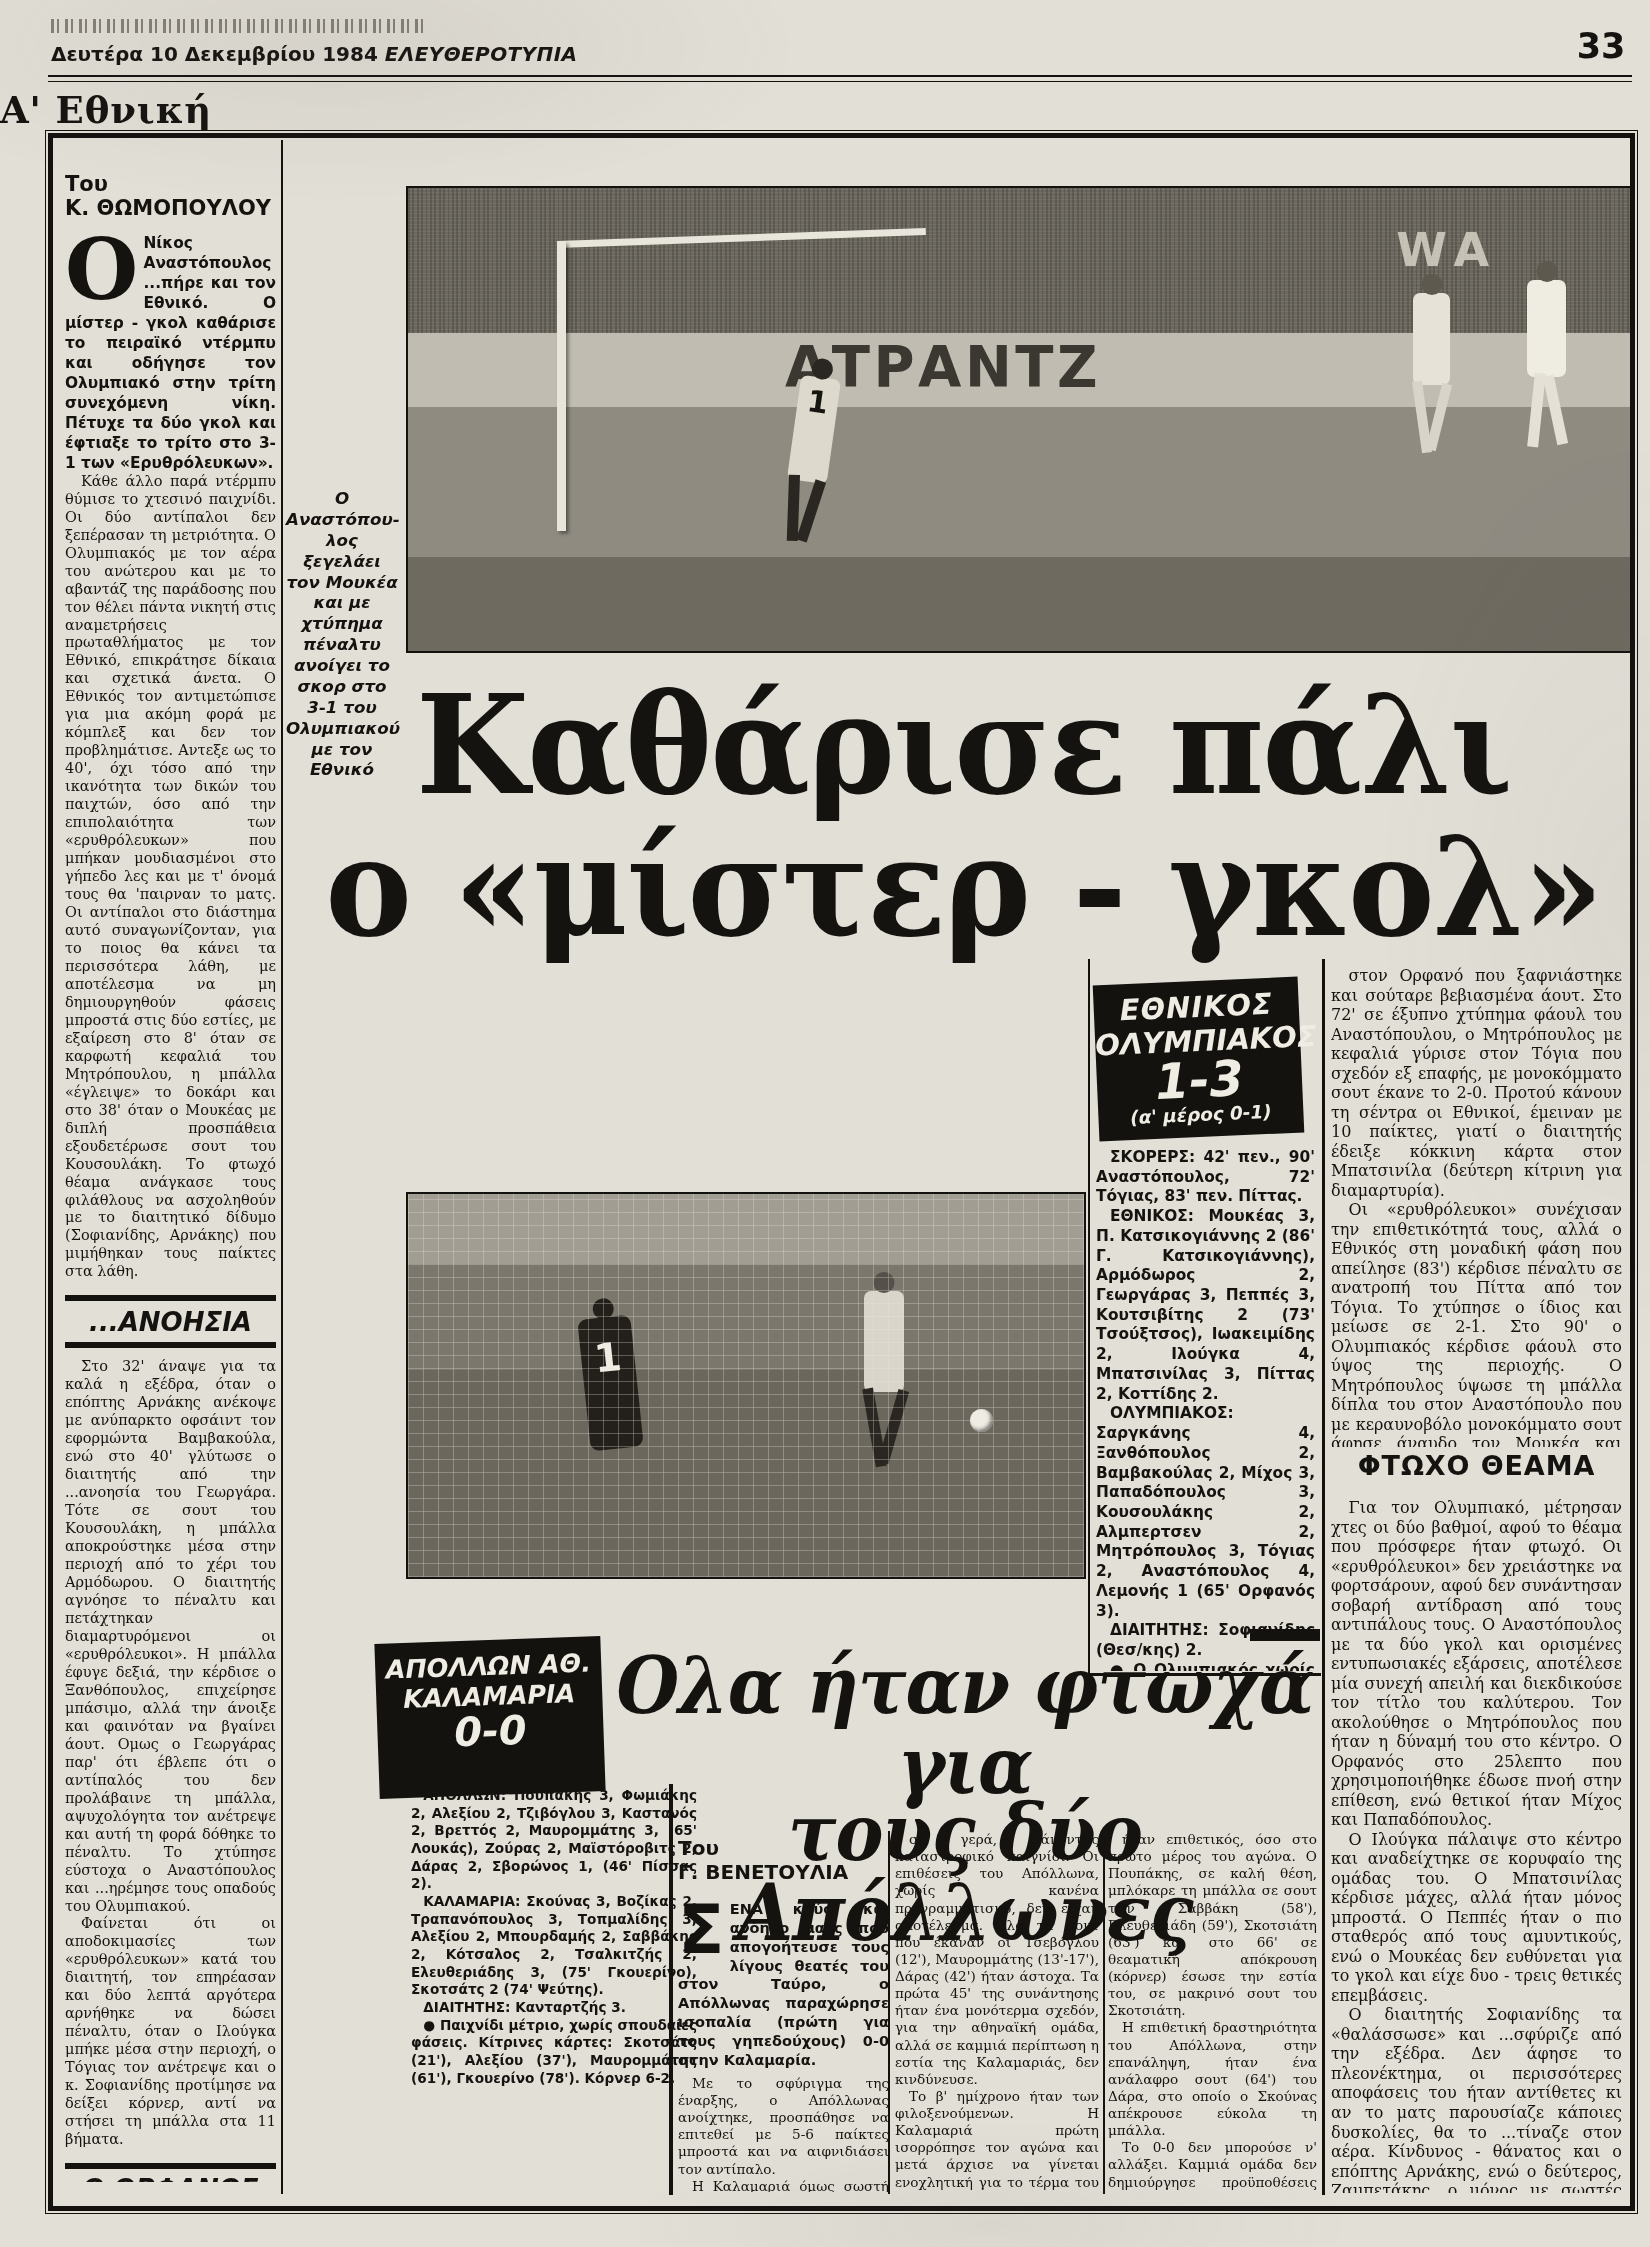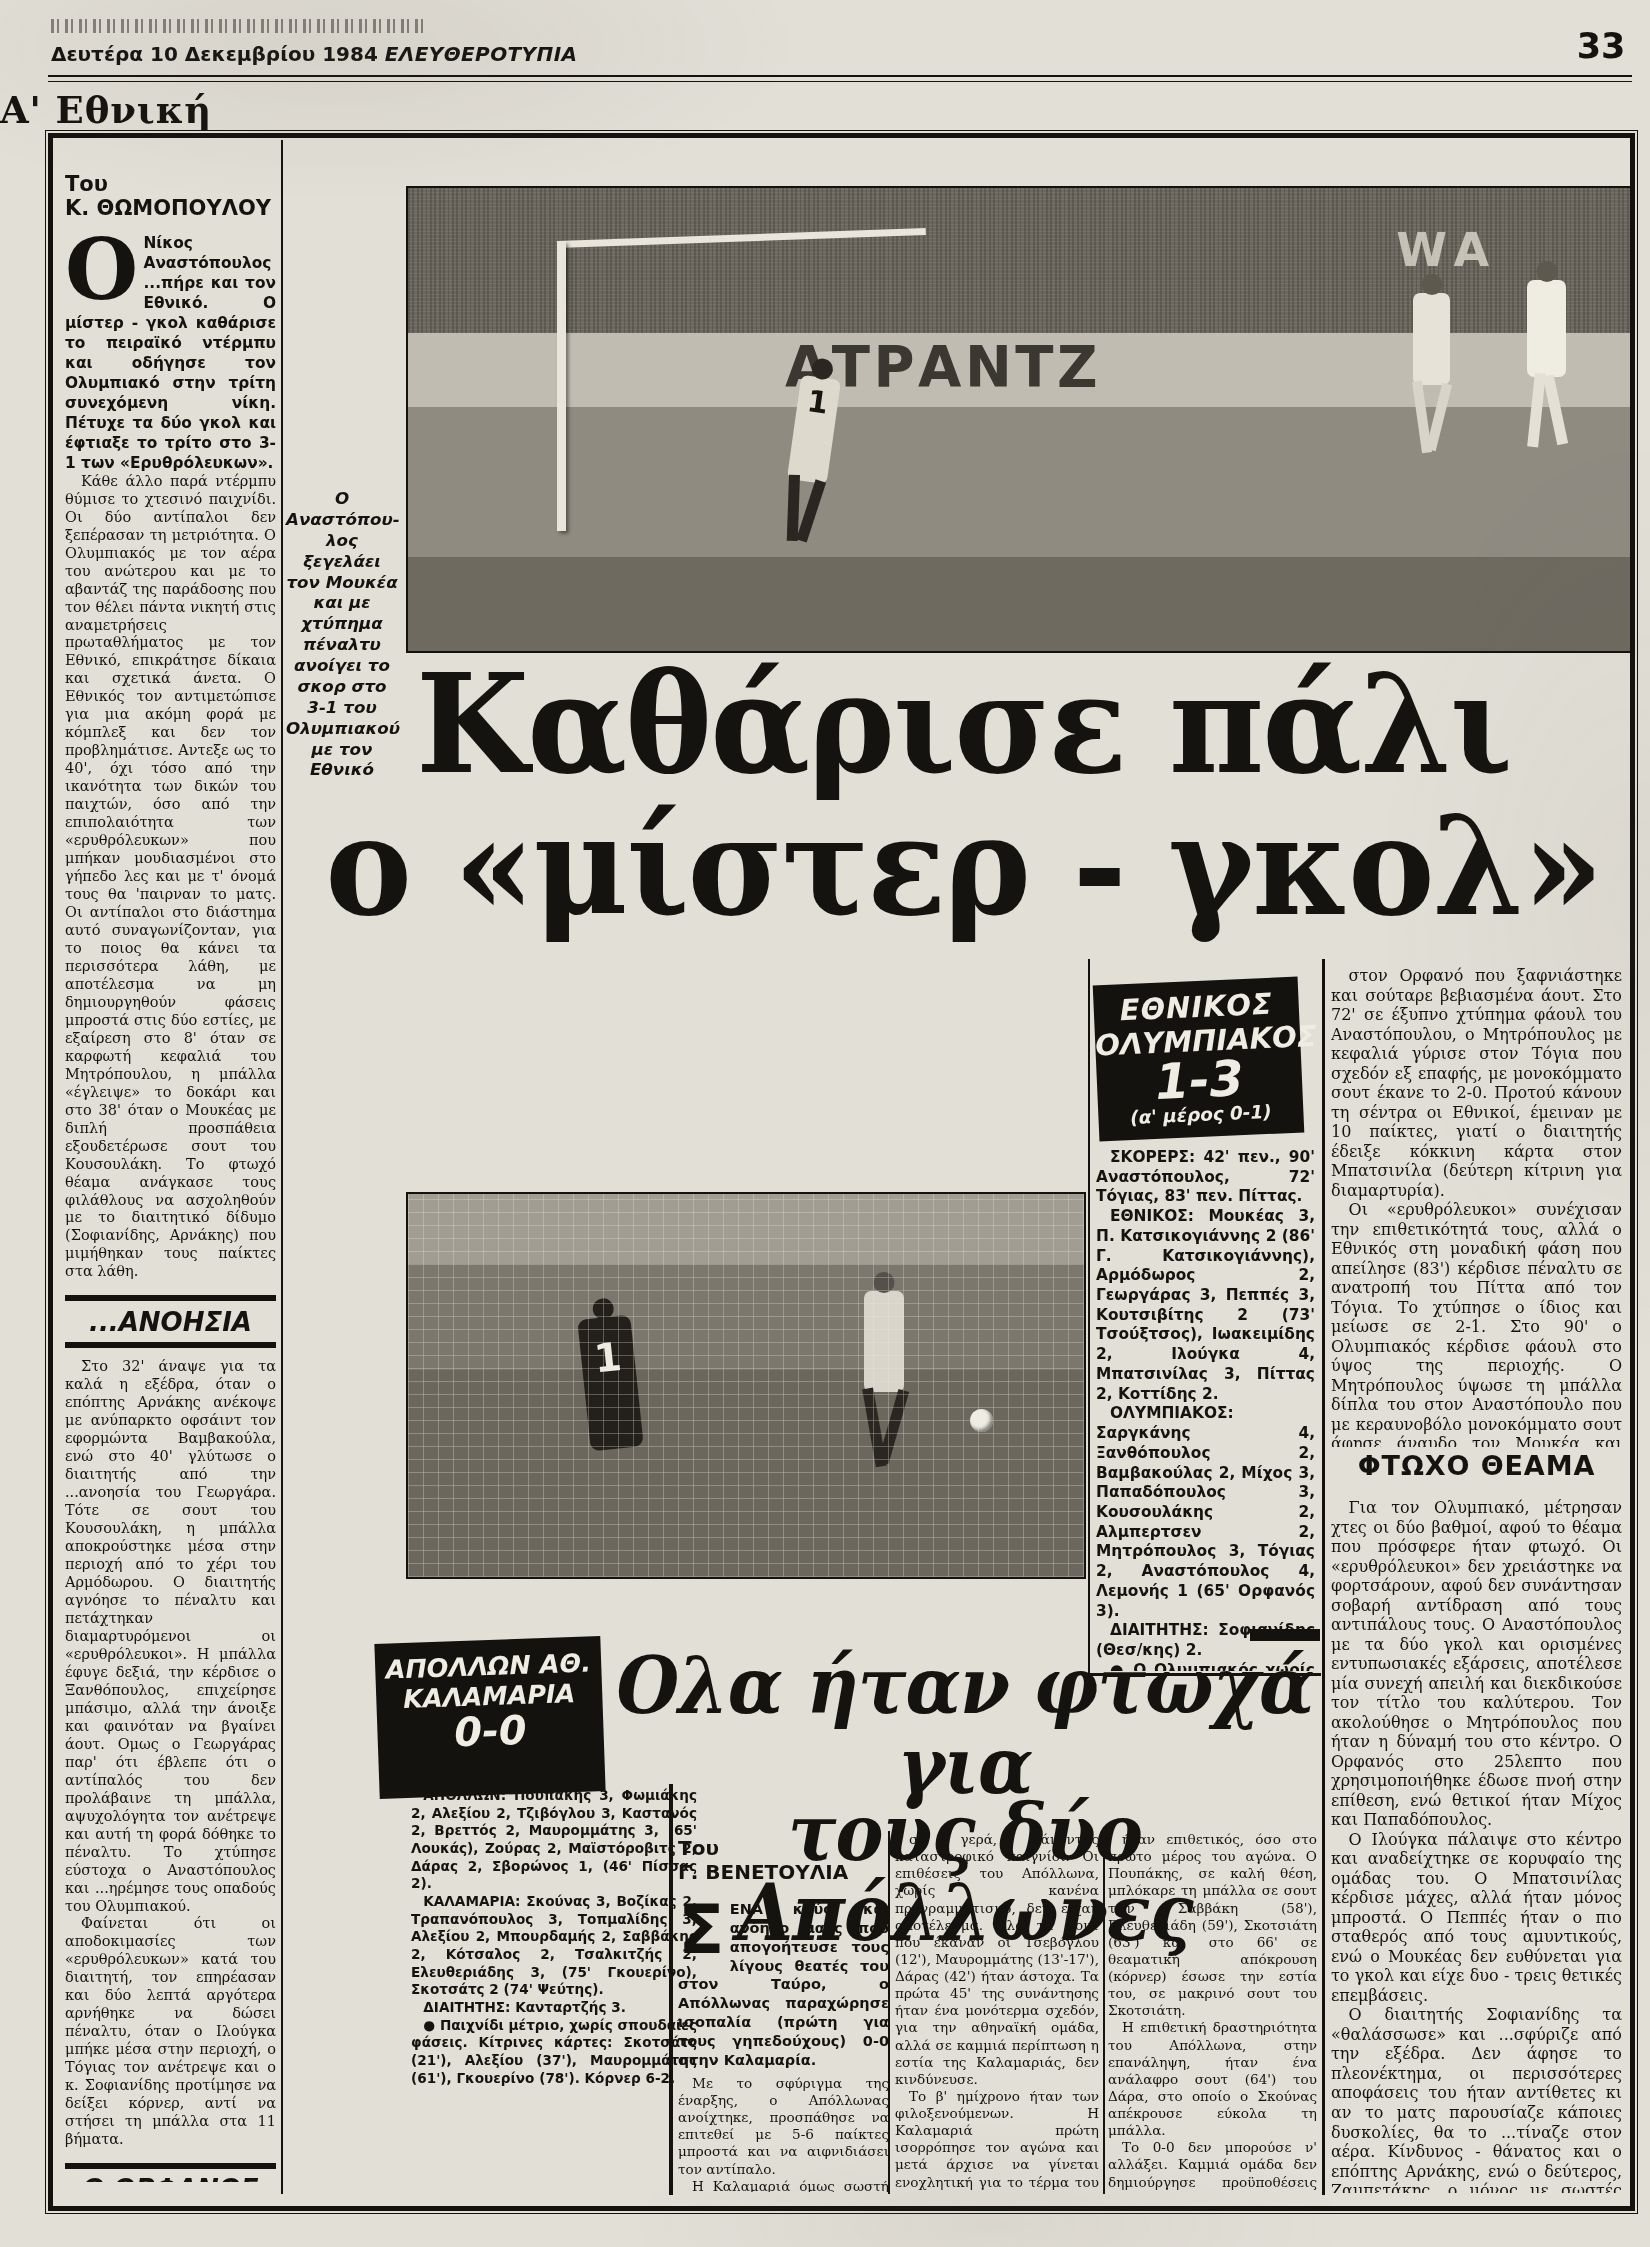--- a/index.html
+++ b/index.html
@@ -58,21 +58,21 @@
   .player-a .legs{position:absolute;bottom:-68px;left:3.5px;width:9.7px;height:72px;background:#d8d4c9;transform:rotate(-8deg);}
   .player-a .legs2{position:absolute;bottom:-66px;left:21px;width:9.7px;height:68px;background:#d8d4c9;transform:rotate(14deg);}
   .player-b{left:1119px;top:92px;width:39px;height:97px;background:#efece2;}
   .player-b .legs{position:absolute;bottom:-70px;left:4.4px;width:10.5px;height:74px;background:#e4e0d5;transform:rotate(6deg);}
   .player-b .legs2{position:absolute;bottom:-68px;left:23px;width:10.5px;height:70px;background:#e4e0d5;transform:rotate(-12deg);}
   .darknum{color:#17150f;}
   
   .cap1{left:286px;top:488px;width:112px;font-family:"DejaVu Sans",sans-serif;font-weight:bold;font-style:italic;
         font-size:16.7px;line-height:1.25;text-align:center;}
   
-  .headline1{left:298px;top:660px;width:1331px;font-family:"DejaVu Serif",serif;font-weight:900;
+  .headline1{left:298px;top:681px;width:1331px;font-family:"DejaVu Serif",serif;font-weight:900;
              letter-spacing:-1.8px;line-height:1.0;}
   .hl1a{font-size:130px;text-align:center;transform:scaleY(1.05);}
   .hl1b{font-size:130px;text-align:center;transform:scaleY(1.05);margin-top:12.3px;}
   
   .scorebox{background:#14120f;color:#efece3;text-align:center;font-family:"DejaVu Sans",sans-serif;
             font-weight:bold;font-style:italic;}
   .box1{left:1096px;top:981px;width:205px;height:147px;transform:rotate(-2.5deg);padding-top:8.8px;}
   .box1 .t1{font-size:29px;letter-spacing:0.9px;}
   .box1 .t2{font-size:29px;letter-spacing:0;}
   .box1 .sc{font-size:49px;line-height:.95;}

